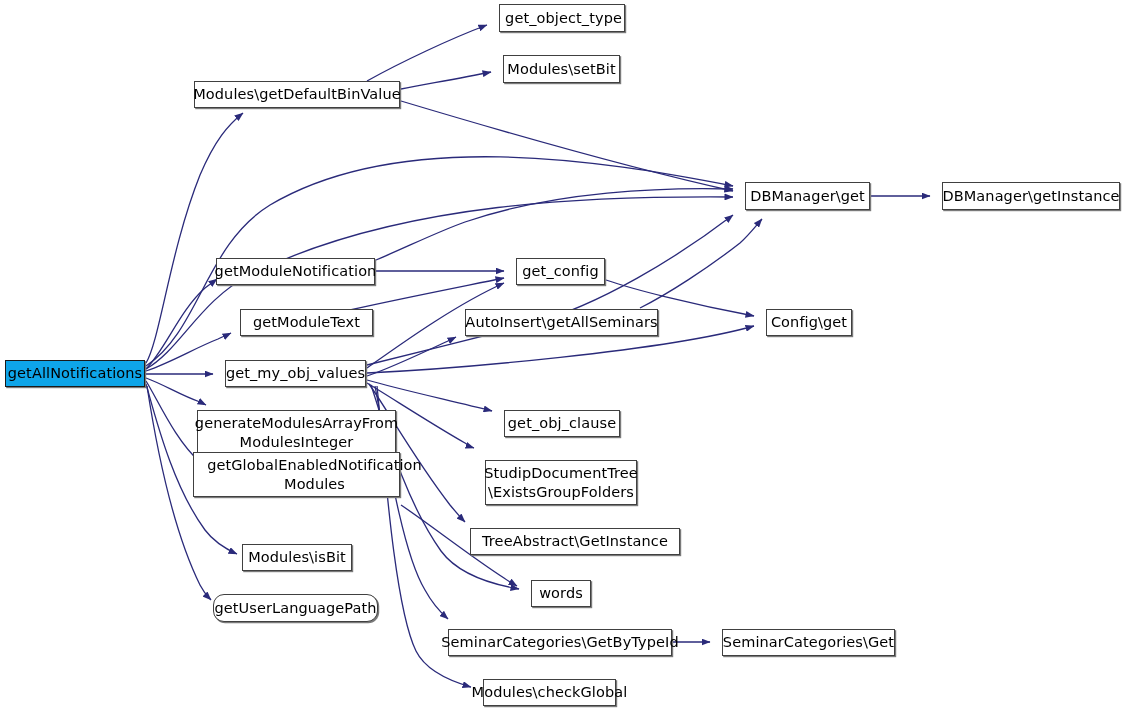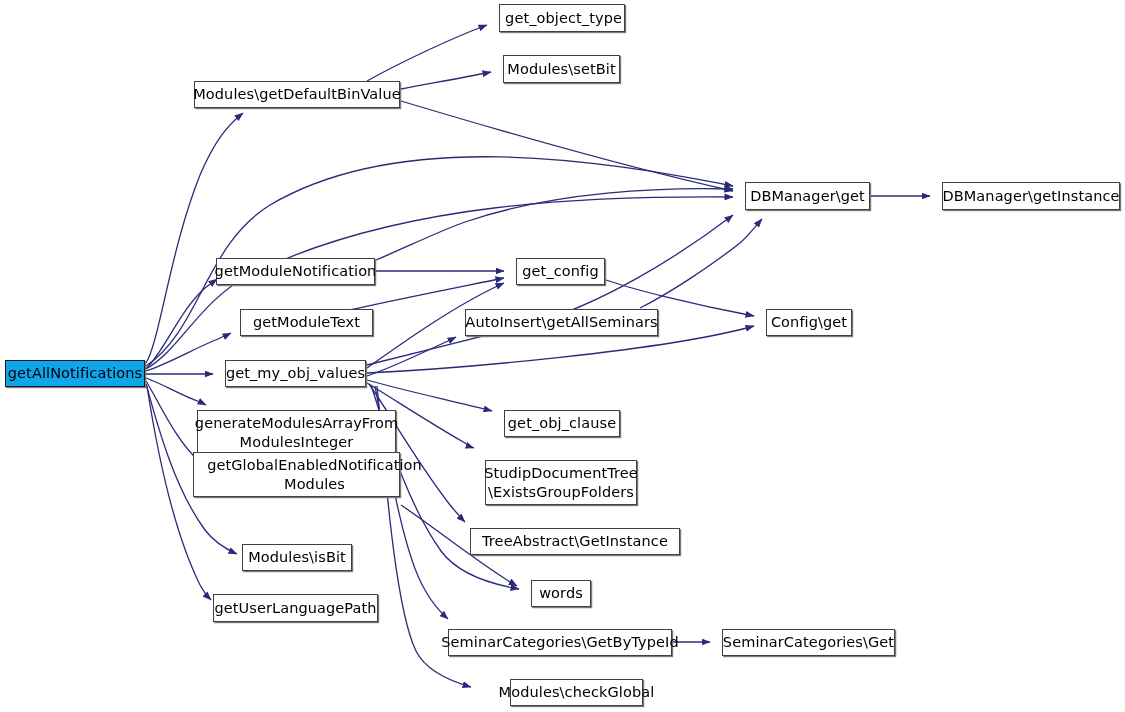--- a/index.html
+++ b/index.html
@@ -113,18 +113,18 @@
       <div class="node-box" style="left: 504px; top: 410px; width: 116px; height: 27px;"><span class="node-label">get_obj_clause</span></div>
       <div class="node-box" style="left: 197px; top: 410px; width: 199px; height: 45px;"><span class="node-label">generateModulesArrayFrom
 ModulesInteger</span></div>
       <div class="node-box" style="left: 485px; top: 460px; width: 152px; height: 45px;"><span class="node-label">StudipDocumentTree
 \ExistsGroupFolders</span></div>
       <div class="node-box" style="left: 193px; top: 452px; width: 207px; height: 45px; padding-left: 36px;"><span class="node-label">getGlobalEnabledNotification
 Modules</span></div>
       <div class="node-box" style="left: 470px; top: 528px; width: 210px; height: 27px;"><span class="node-label">TreeAbstract\GetInstance</span></div>
       <div class="node-box" style="left: 242px; top: 544px; width: 110px; height: 27px;"><span class="node-label">Modules\isBit</span></div>
       <div class="node-box" style="left: 531px; top: 580px; width: 60px; height: 27px;"><span class="node-label">words</span></div>
-      <div class="node-box" style="left: 213px; top: 594px; width: 165px; height: 28px;"><span class="node-label">getUserLanguagePath</span></div>
+      <div class="node-box" style="left: 213px; top: 594px; width: 165px; height: 28px; border-radius: 11px;"><span class="node-label">getUserLanguagePath</span></div>
       <div class="node-box" style="left: 448px; top: 629px; width: 224px; height: 27px;"><span class="node-label">SeminarCategories\GetByTypeId</span></div>
       <div class="node-box" style="left: 722px; top: 629px; width: 173px; height: 27px;"><span class="node-label">SeminarCategories\Get</span></div>
-      <div class="node-box" style="left: 483px; top: 679px; width: 133px; height: 27px; margin-left: 27px;"><span class="node-label">Modules\checkGlobal</span></div>
+      <div class="node-box" style="left: 483px; top: 679px; width: 133px; height: 27px;"><span class="node-label">Modules\checkGlobal</span></div>
     </div>
 </div>
 
 </body></html>

